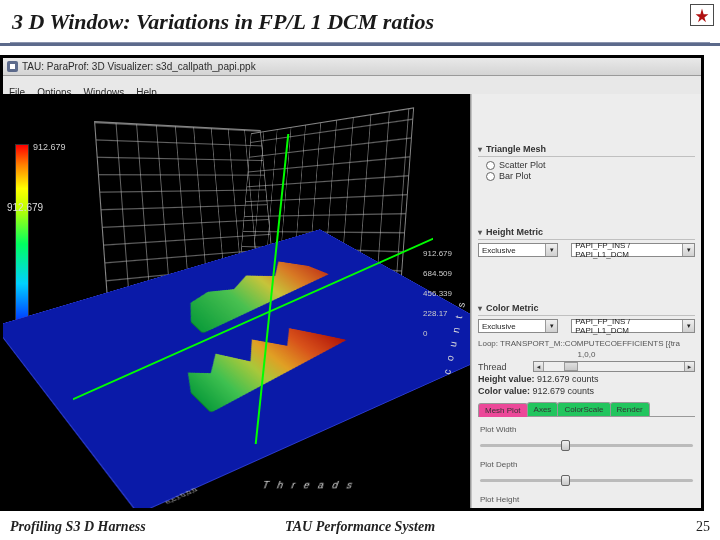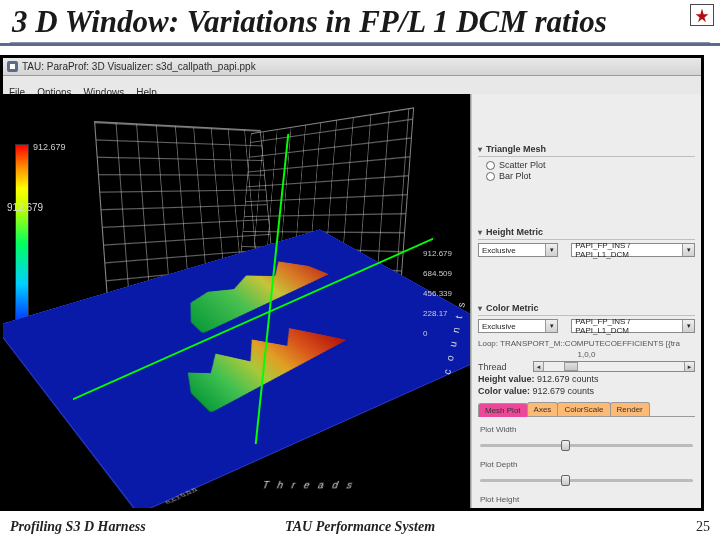--- a/index.html
+++ b/index.html
@@ -13,21 +13,21 @@
   }
   
   .slide-title-bar {
     height: 46px;
     display: flex;
     align-items: center;
     padding: 0 12px;
     font-family: "Times New Roman", serif;
     font-style: italic;
     font-weight: bold;
-    font-size: 31px;
+    font-size: 22px;
     color: #1a1a1a;
     background:
       linear-gradient(#fff,#fff) padding-box,
       repeating-linear-gradient(45deg,#d9d9d9 0 2px,#f2f2f2 2px 4px) border-box;
     border: 0 solid transparent;
     border-bottom: 3px solid #5c6a8b;
     border-top: 0;
   }
   .slide-title-bar::after{
     content:"";
@@ -152,21 +152,21 @@
     display:flex;align-items:center;justify-content:center;font-size:7px;
   }
   .hscroll .btn.l{left:0;border-right:1px solid #9a9a9a;}
   .hscroll .btn.r{right:0;border-left:1px solid #9a9a9a;}
   .hscroll .thumb{position:absolute;top:0;height:9px;background:linear-gradient(#e0e0e0,#c8c8c8);border:1px solid #9a9a9a;}
   .kv-row{font-size:9px;margin:2px 0;}
   .kv-row b{font-weight:bold;}
   .tabs{display:flex;border-bottom:1px solid #999;margin-top:6px;}
   .tab{
     padding:2px 6px;font-size:8px;border:1px solid #999;border-bottom:none;
-    background:#fdba74;margin-right:-1px;border-radius:3px 3px 0 0;
+    background:#22c55e;margin-right:-1px;border-radius:3px 3px 0 0;
   }
   .tab.active{background:#ec4899;position:relative;top:1px;}
   .slider-widget{
     height:14px;display:flex;align-items:center;margin:4px 0 8px;
   }
   .slider-track{
     flex:1;height:3px;background:#bbb;position:relative;border-radius:2px;
   }
   .slider-thumb{
     position:absolute;top:-4px;width:9px;height:11px;background:linear-gradient(#f0f0f0,#c8c8c8);

